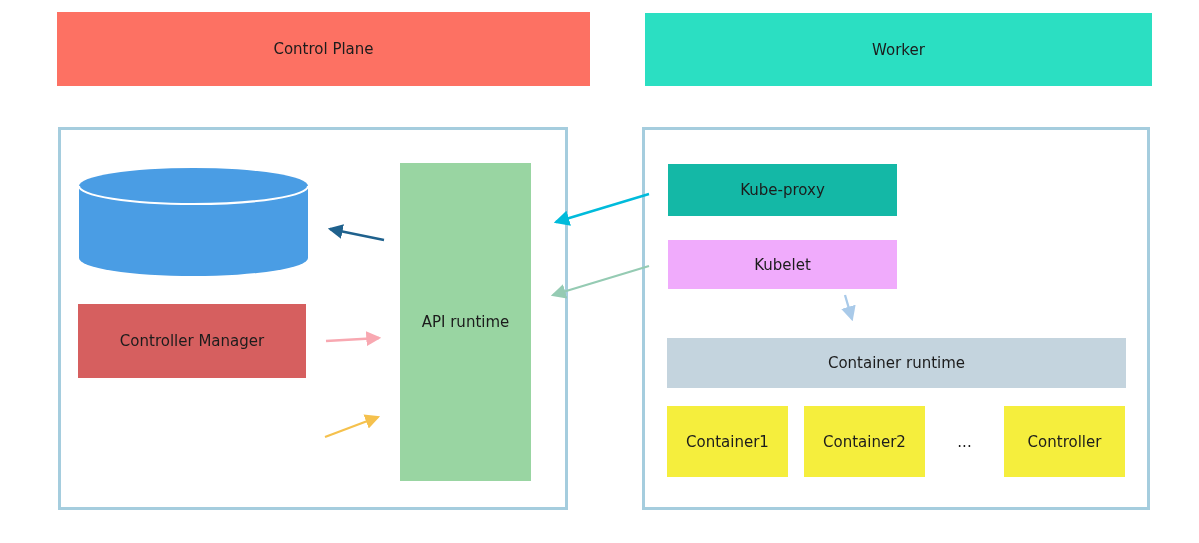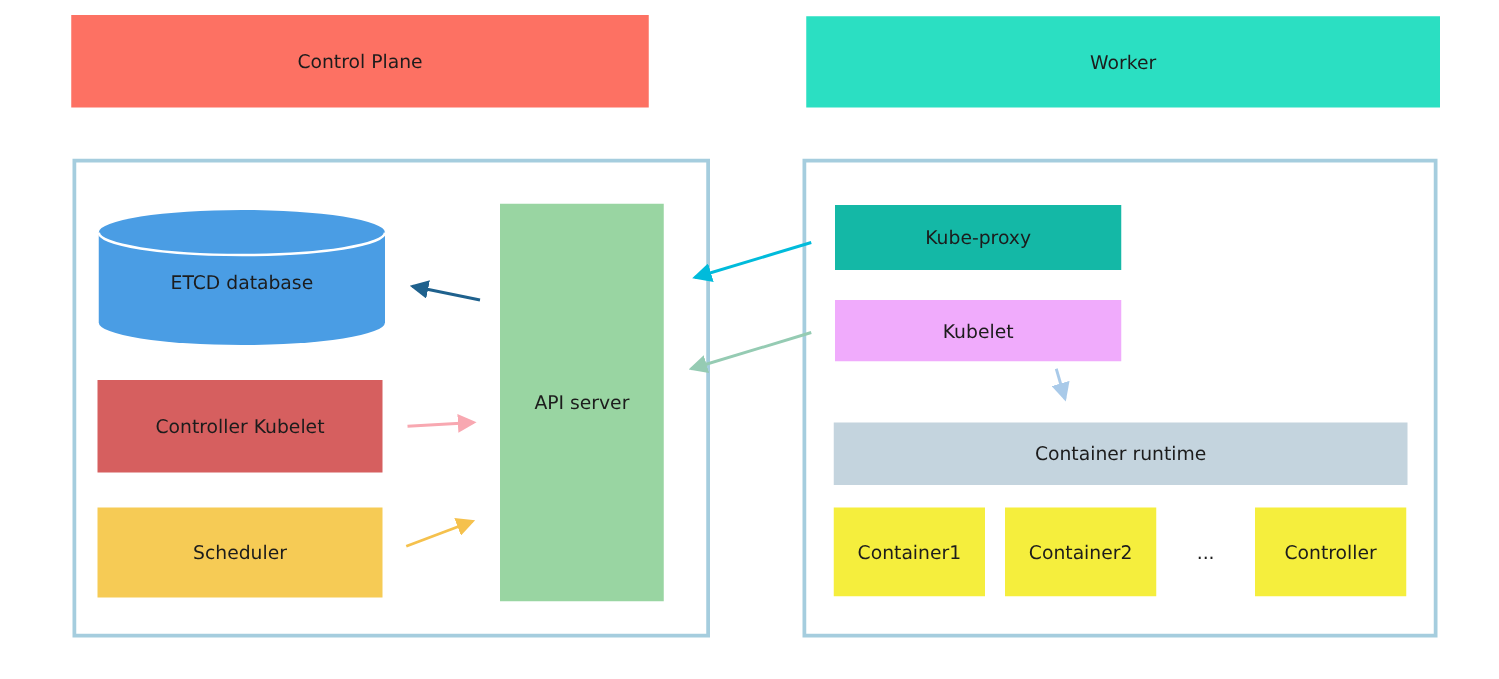--- a/index.html
+++ b/index.html
@@ -11,21 +11,21 @@
     color:#1c1c1c;
     overflow:hidden;
   }
   .box{
     position:absolute;
     display:flex;align-items:center;justify-content:center;
     font-size:15px;line-height:1.2;color:#1c1c1c;
     box-sizing:border-box;text-align:center;
   }
   
-  .hdr-control{left:57px;top:12px;width:462px;height:74px;background:#fd7163;}
+  .hdr-control{left:57px;top:12px;width:533px;height:74px;background:#fd7163;}
   .hdr-worker{left:645px;top:13px;width:507px;height:73px;background:#2bdfc2;}
   
   .grp{position:absolute;box-sizing:border-box;border:3px solid #a5cdde;background:transparent;}
   .grp-control{left:58px;top:127px;width:510px;height:383px;}
   .grp-worker{left:642px;top:127px;width:508px;height:383px;}
   
   .node-cm{left:78px;top:304px;width:228px;height:74px;background:#d65f5f;}
   .node-sched{left:78px;top:406px;width:228px;height:72px;background:#f6cb55;}
   .node-api{left:400px;top:163px;width:131px;height:318px;background:#99d5a2;}
   .label-etcd{left:79px;top:176px;width:229px;height:100px;background:transparent;}
@@ -50,27 +50,24 @@
     <span>Control Plane</span>
   </div>
   <div class="box hdr-worker under">
     <span>Worker</span>
   </div>
 
   <div class="grp grp-control under"></div>
   <div class="grp grp-worker under"></div>
 
   <div class="box node-cm under">
-    <span>Controller Kubelet</span>
-  </div>
-  <div class="box node-sched under">
-    <span>Scheduler</span>
+    <span>Controller Manager</span>
   </div>
   <div class="box node-api under">
-    <span>API server</span>
+    <span>API runtime</span>
   </div>
 
   <div class="box node-kproxy under">
     <span>Kube-proxy</span>
   </div>
   <div class="box node-kubelet under">
     <span>Kubelet</span>
   </div>
   <div class="box node-runtime under">
     <span>Container runtime</span>
@@ -116,17 +113,14 @@
     </g>
 
     <line x1="384" y1="240" x2="330" y2="229" stroke="#1f618d" stroke-width="2.3" marker-end="url(#m-dark)"></line>
     <line x1="326" y1="341" x2="379" y2="338" stroke="#f8a8b1" stroke-width="2.3" marker-end="url(#m-pink)"></line>
     <line x1="325" y1="437" x2="378" y2="417" stroke="#f5c14d" stroke-width="2.3" marker-end="url(#m-yellow)"></line>
     <line x1="649" y1="194" x2="556" y2="222" stroke="#00bbdb" stroke-width="2.4" marker-end="url(#m-cyan)"></line>
     <line x1="649" y1="266" x2="553" y2="295" stroke="#95cbb3" stroke-width="2.3" marker-end="url(#m-sage)"></line>
     <line x1="845" y1="295" x2="852" y2="319" stroke="#a9cae9" stroke-width="2.3" marker-end="url(#m-lblue)"></line>
   </svg>
 
-  <div class="box label-etcd toplabel">
-    <span>ETCD database</span>
-  </div>
 
 </div>
 
 </body></html>

